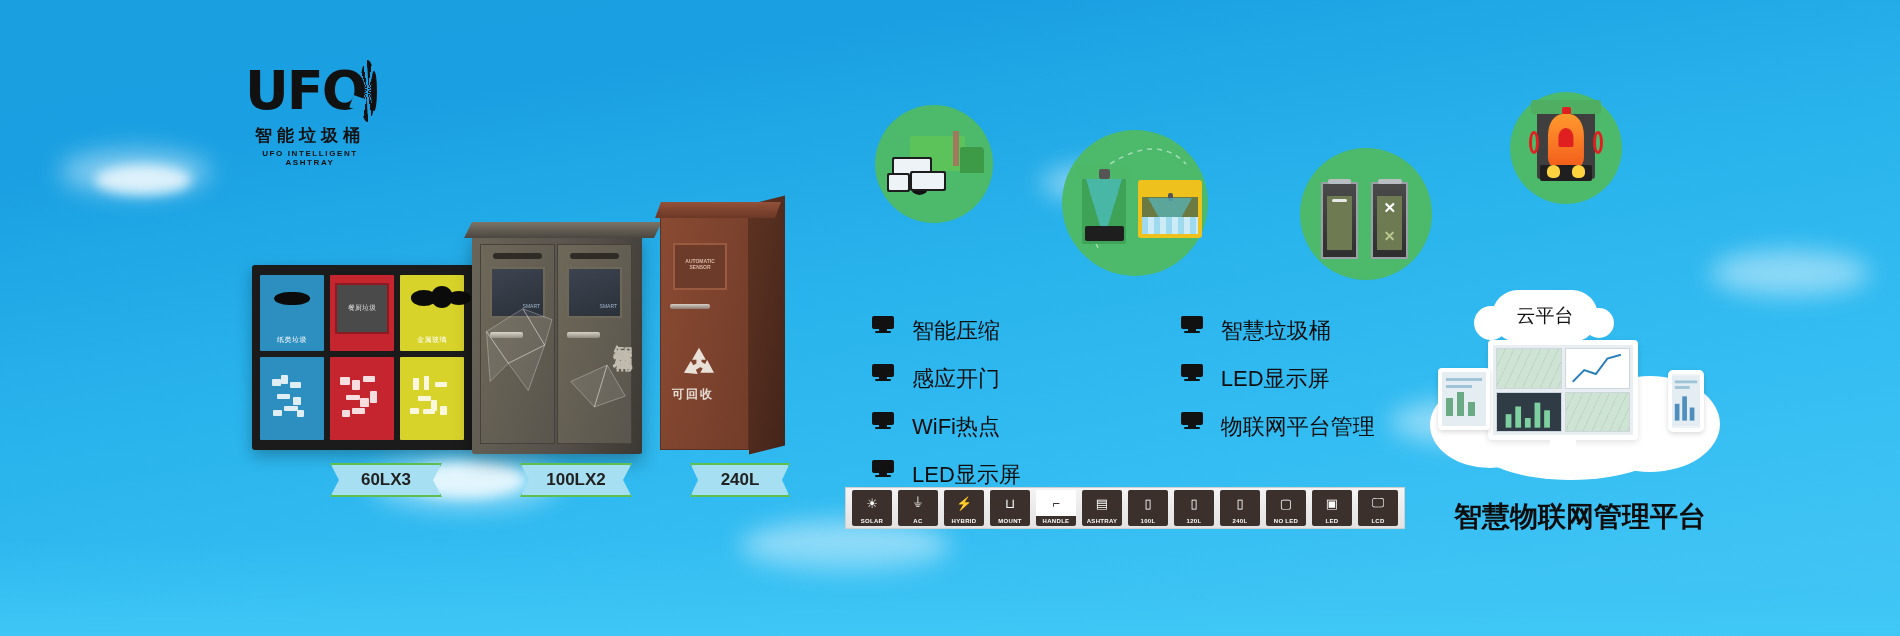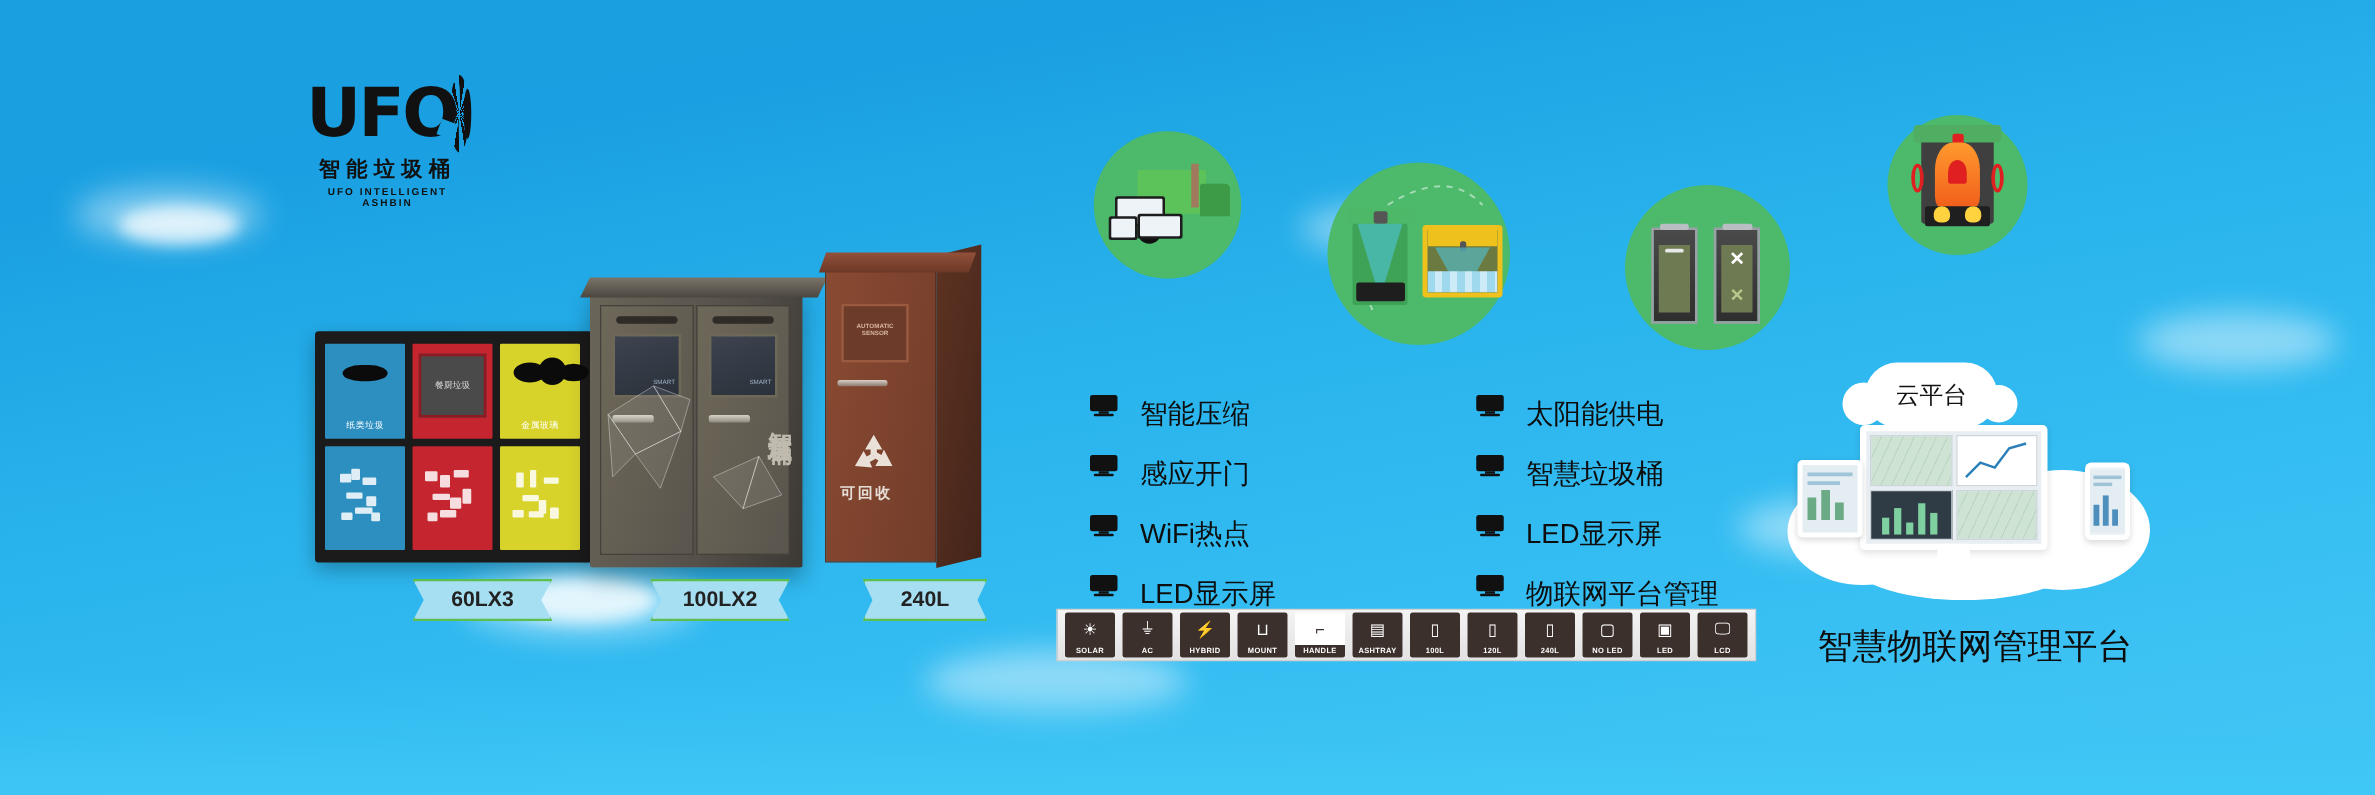--- a/index.html
+++ b/index.html
@@ -193,21 +193,21 @@
   .mstand { position:absolute; left:50%; bottom:-16px; transform:translateX(-50%);
             width:26px; height:16px; background:#fff; z-index:4;}
   .mbase  { position:absolute; left:50%; bottom:-22px; transform:translateX(-50%);
             width:72px; height:7px; background:#fff; border-radius:3px; z-index:4;}
   .tablet { position:absolute; left:8px; top:78px; width:52px; height:62px; background:#fff;
             border-radius:4px; z-index:6; box-shadow:0 2px 5px rgba(0,0,0,.15); }
   .phone  { position:absolute; right:6px; top:80px; width:36px; height:62px; background:#fff;
             border-radius:5px; z-index:6; box-shadow:0 2px 5px rgba(0,0,0,.15); }
   .tscreen{ position:absolute; inset:4px; background:#eef3f6; }
   .platform-title { position:absolute; left:1370px; top:498px; width:420px; text-align:center;
-                    font-size:28px; color:#0d0d0d; font-weight:400; }
+                    font-size:28px; color:#0d0d0d; font-weight:700; }
   .bottomband { position:absolute; left:0; right:0; bottom:0; height:96px;
                 background:linear-gradient(180deg,rgba(63,199,245,0) 0%, rgba(60,196,244,.55) 55%, rgba(63,200,246,.9) 100%); }
 </style>
 </head>
 <body>
 
 <div class="stage">
 
   <div class="cloud soft" style="left:60px;  top:150px; width:150px; height:44px;"></div>
   <div class="cloud" style="left:95px;  top:165px; width:96px;  height:30px;"></div>
@@ -222,21 +222,21 @@
     <div class="logo-top">
       <span class="logo-ufo">UFO</span>
       <span class="logo-ring">
         <span class="outer"></span>
           <span class="mid"></span>
           <span class="inner"></span>
           <span class="gap"></span>
       </span>
     </div>
     <div class="logo-cn">智能垃圾桶</div>
-    <div class="logo-en">UFO INTELLIGENT ASHBIN</div>
+    <div class="logo-en">UFO INTELLIGENT ASHTRAY</div>
   </div>
 
   <div class="binset" id="bin-60">
     <div class="b3-side"></div>
     <div class="b3-body"></div>
     <div class="b3-grid">
       <div class="b3-col">
         <div class="b3-top blue">
           <div class="slot-oval"></div>
           <div class="bin-label">纸类垃圾</div>
@@ -455,28 +455,20 @@
       <div class="frow">
         <span class="mon">
             <i class="scr"></i>
             <i class="std"></i>
             <i class="bas"></i>
           </span>
         <span class="ftxt">LED显示屏</span>
       </div>
     </div>
     <div class="fcol">
-      <div class="frow">
-        <span class="mon">
-            <i class="scr"></i>
-            <i class="std"></i>
-            <i class="bas"></i>
-          </span>
-        <span class="ftxt">太阳能供电</span>
-      </div>
       <div class="frow">
         <span class="mon">
             <i class="scr"></i>
             <i class="std"></i>
             <i class="bas"></i>
           </span>
         <span class="ftxt">智慧垃圾桶</span>
       </div>
       <div class="frow">
         <span class="mon">

